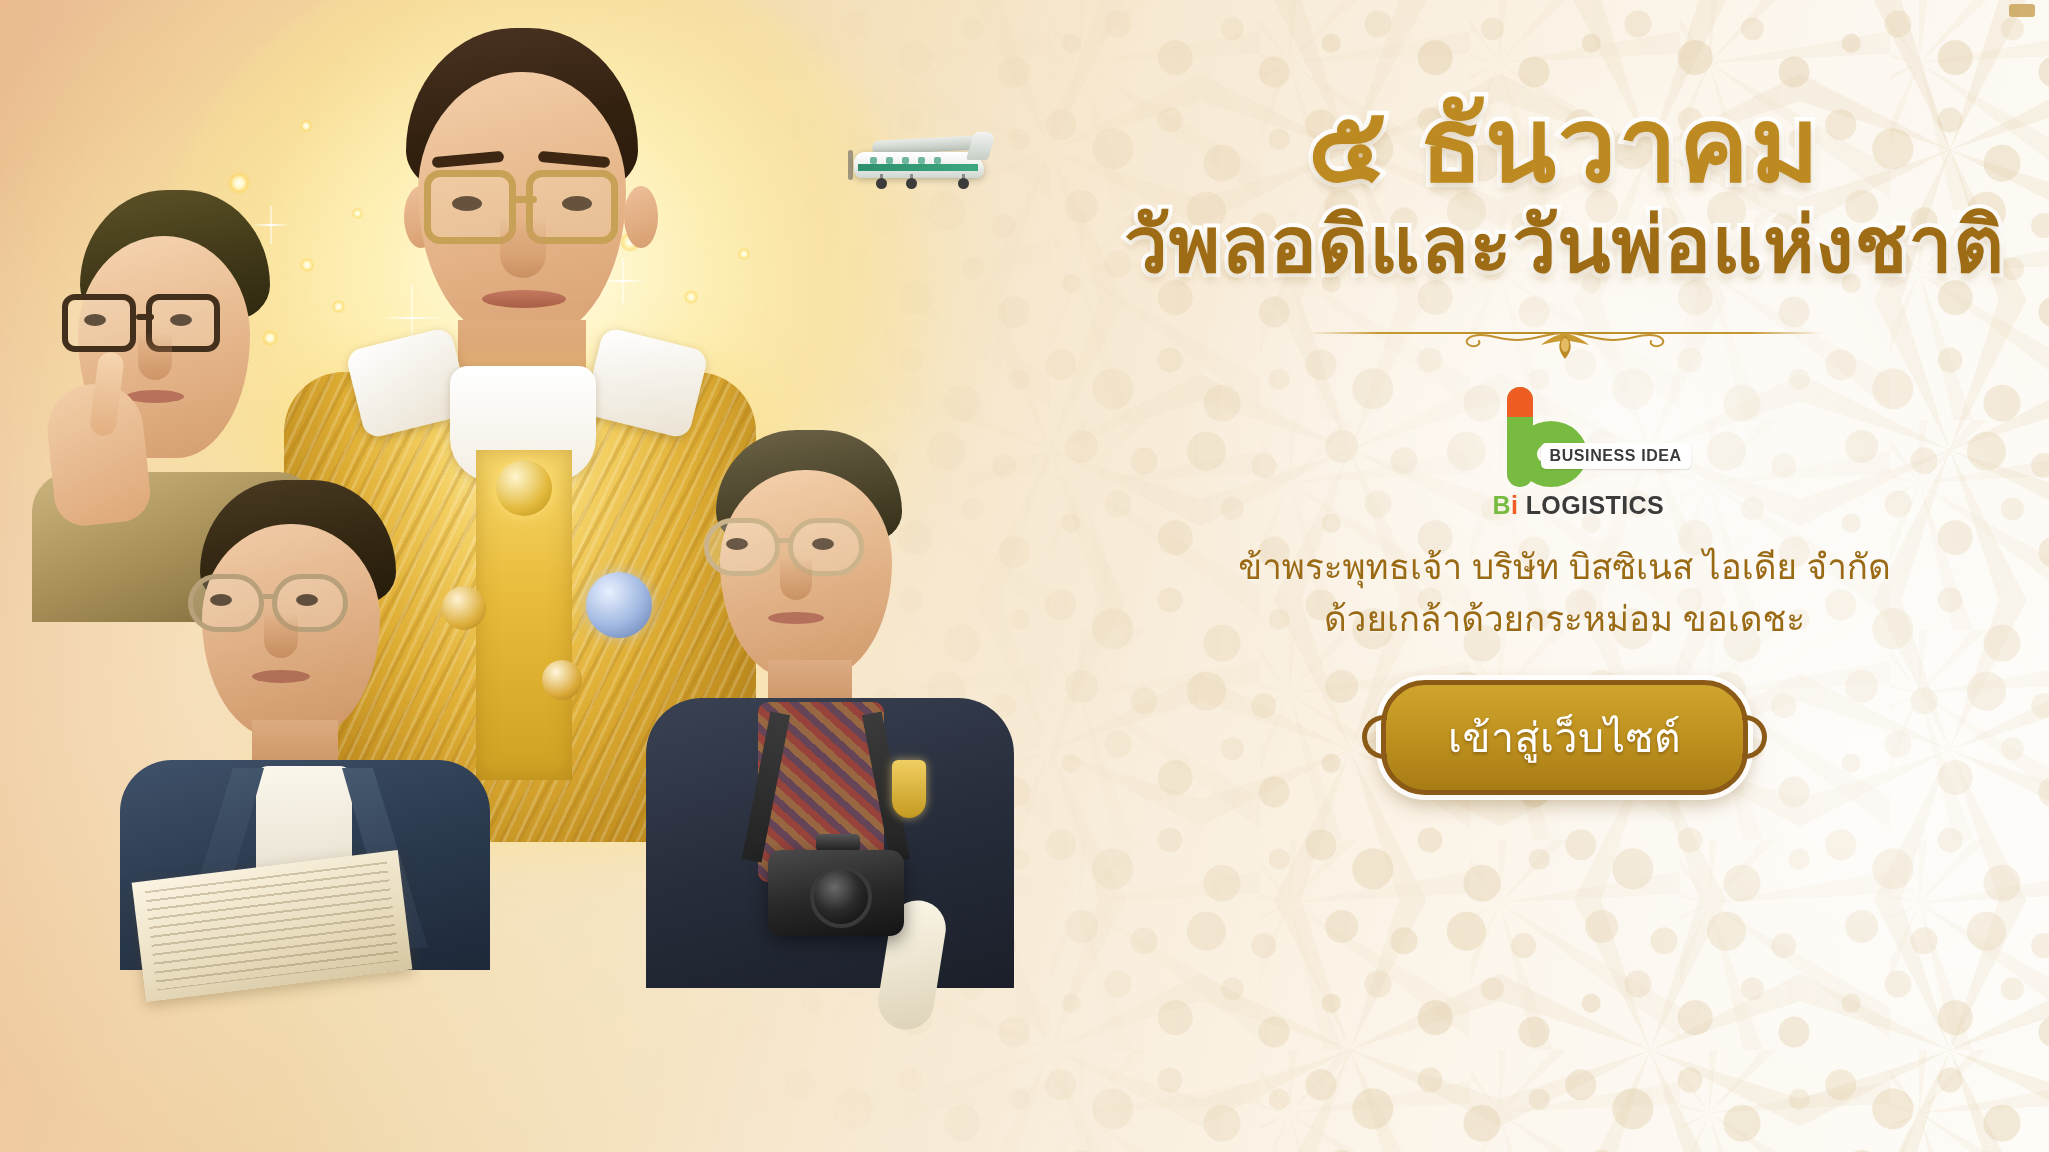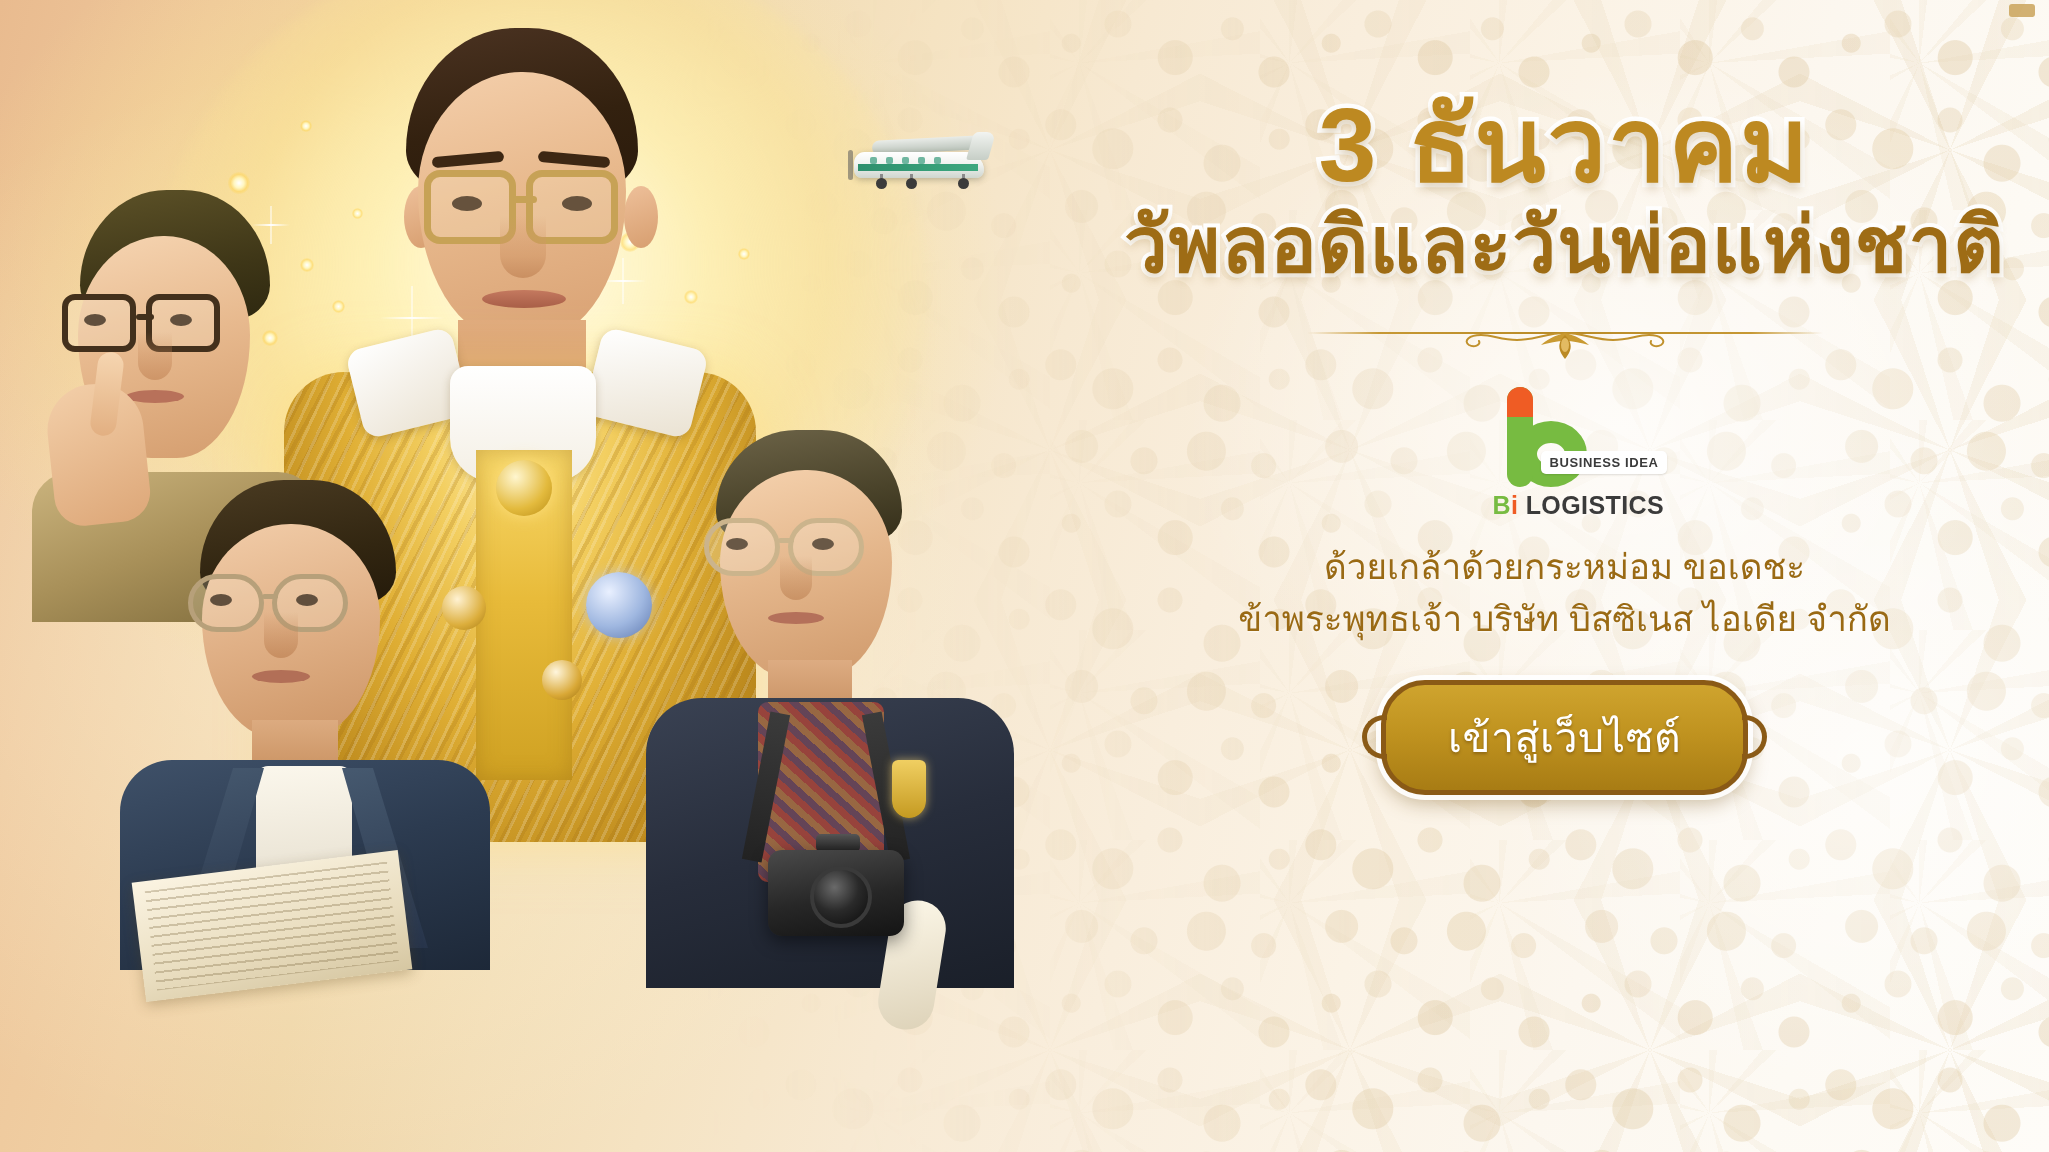--- a/index.html
+++ b/index.html
@@ -228,21 +228,21 @@
   .divider{position:relative;margin:34px auto 0;width:360px;height:40px;}
   .divider .rule{position:absolute;left:-78px;top:11px;width:516px;height:2px;background:linear-gradient(to right,rgba(198,152,52,0),#c69834 14%,#b98b27 50%,#c69834 86%,rgba(198,152,52,0));}
   .divider svg{position:absolute;left:50%;top:0;transform:translateX(-50%);}
 
   
   .logo{position:relative;margin:26px auto 0;width:160px;height:128px;}
   .logo-b{position:absolute;left:22px;top:0;width:112px;height:100px;}
   .lb-stem{position:absolute;left:0;top:0;width:26px;height:100px;border-radius:13px;background:#77bb41;}
   .lb-tip{position:absolute;left:0;top:0;width:26px;height:30px;border-radius:13px 13px 0 0;background:#ef5c24;}
   .lb-bowl{position:absolute;left:8px;top:34px;width:72px;height:66px;border-radius:50%;border:22px solid #77bb41;box-sizing:border-box;background:transparent;}
-  .lb-label{position:absolute;left:34px;top:56px;padding:4px 9px;border-radius:5px;background:#fff;color:#3b3b3b;font-size:13px;font-weight:700;letter-spacing:.6px;white-space:nowrap;box-shadow:0 1px 2px rgba(0,0,0,.12);margin-top:8px;}
+  .lb-label{position:absolute;left:34px;top:56px;padding:4px 9px;border-radius:5px;background:#fff;color:#3b3b3b;font-size:16px;font-weight:700;letter-spacing:.6px;white-space:nowrap;box-shadow:0 1px 2px rgba(0,0,0,.12);}
   .logo-line2{position:absolute;left:8px;top:104px;white-space:nowrap;font-size:25px;font-weight:700;letter-spacing:.4px;color:#3b3b3b;}
   .logo-line2 .bi{color:#77bb41;}
   .logo-line2 .bi i{color:#ef5c24;font-style:normal;}
 
   .signoff{margin-top:26px;color:#9a6a14;font-size:35px;line-height:1.5;font-weight:400;text-shadow:0 1px 2px rgba(255,255,255,.75);}
   .signoff div{white-space:nowrap;}
 
   
   .cta-wrap{margin-top:34px;display:flex;justify-content:center;}
   .cta{
@@ -387,21 +387,21 @@
       <div class="pl-strut" style="left:126px;"></div>
       <div class="pl-wheel" style="left:40px;"></div>
       <div class="pl-wheel" style="left:70px;"></div>
       <div class="pl-wheel" style="left:122px;"></div>
       <div class="pl-prop"></div>
     </div>
   </div>
 
   <div class="content">
 
-    <div class="headline1">3 ธันวาคม</div>
+    <div class="headline1">๕ ธันวาคม</div>
 
     <div class="headline2">วัพลอดิและวันพ่อแห่งชาติ</div>
 
 
     <div class="divider">
       <div class="rule"></div>
       <svg width="360" height="40" viewBox="0 0 360 40" fill="none">
         <path d="M180 12 C162 12 150 19 132 19 C116 19 108 14 96 14 C84 14 78 20 84 24 C89 27 96 24 94 20" stroke="#c0912c" stroke-width="2" fill="none" stroke-linecap="round"></path>
         <path d="M180 12 C198 12 210 19 228 19 C244 19 252 14 264 14 C276 14 282 20 276 24 C271 27 264 24 266 20" stroke="#c0912c" stroke-width="2" fill="none" stroke-linecap="round"></path>
         <path d="M180 12 C170 14 160 20 156 24 C164 22 172 20 180 20 C188 20 196 22 204 24 C200 20 190 14 180 12Z" fill="#c99a32"></path>
@@ -417,22 +417,22 @@
         <div class="lb-tip"></div>
         <div class="lb-label">BUSINESS IDEA</div>
       </div>
       <div class="logo-line2">
         <span class="bi">B<i>i</i></span>
         <span>LOGISTICS</span>
       </div>
     </div>
 
     <div class="signoff">
+      <div>ข้าพระพุทธเจ้า บริษัท บิสซิเนส ไอเดีย จำกัด</div>
       <div>ด้วยเกล้าด้วยกระหม่อม ขอเดชะ</div>
-      <div>ข้าพระพุทธเจ้า บริษัท บิสซิเนส ไอเดีย จำกัด</div>
     </div>
 
     <div class="cta-wrap">
       <button class="cta" type="button">เข้าสู่เว็บไซต์</button>
     </div>
   </div>
 
   <div class="corner-mark"></div>
 </div>
 

